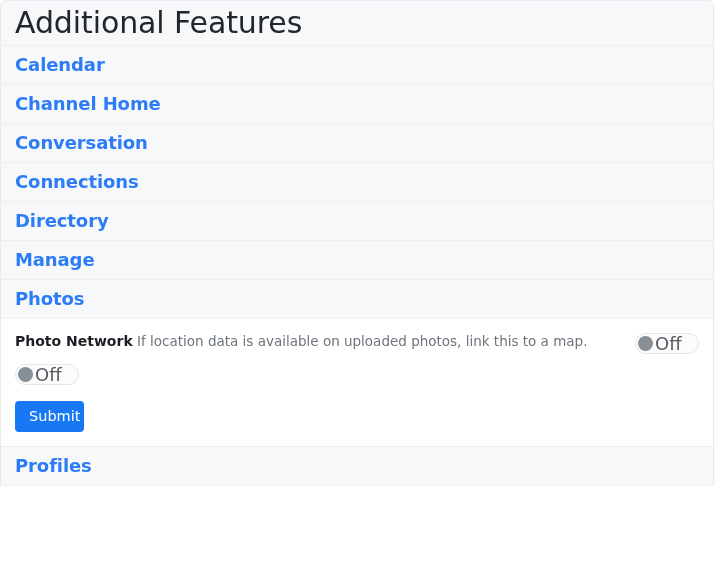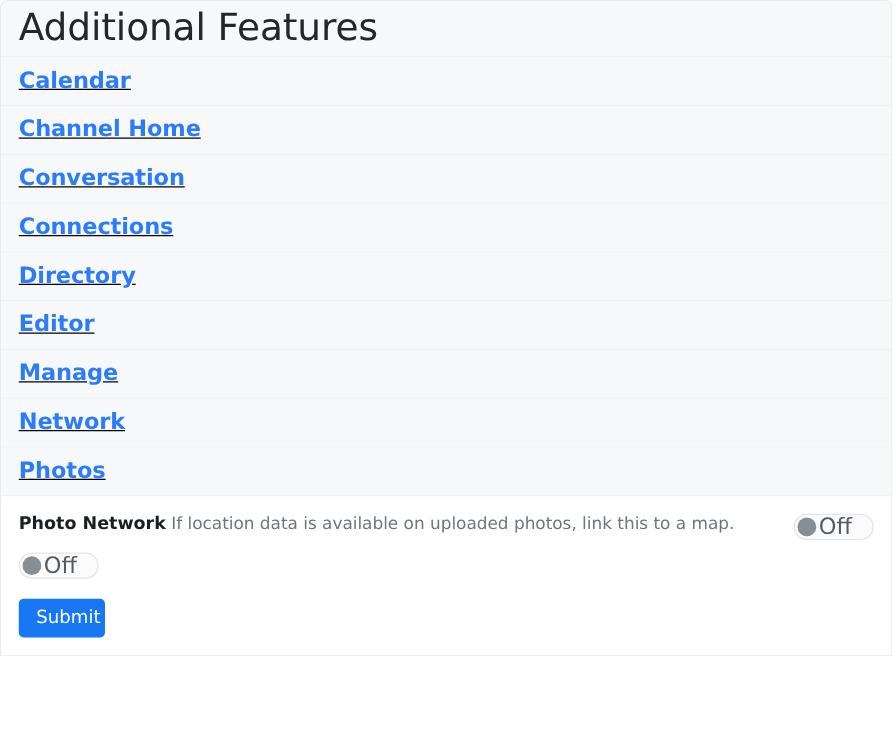--- a/index.html
+++ b/index.html
@@ -50,21 +50,20 @@
     border-bottom: 1px solid #edeff2;
   }
   .acc-head {
     height: 38px;
     display: flex;
     align-items: center;
     padding: 0 14px;
     box-sizing: border-box;
     cursor: pointer;
     background: #f7f8fa;
-    text-decoration: underline;
   }
   .acc-head .acc-title {
     font-size: 18px;
     line-height: 22px;
     font-weight: 600;
     color: #2b7cf6;
     letter-spacing: -0.1px;
   }
 
   
@@ -173,37 +172,27 @@
       <span class="acc-title">Connections</span>
     </div>
   </div>
 
   <div class="acc-item">
     <div class="acc-head">
       <span class="acc-title">Directory</span>
     </div>
   </div>
 
-  <div class="acc-item">
-    <div class="acc-head">
-      <span class="acc-title">Editor</span>
-    </div>
-  </div>
 
   <div class="acc-item">
     <div class="acc-head">
       <span class="acc-title">Manage</span>
     </div>
   </div>
 
-  <div class="acc-item">
-    <div class="acc-head">
-      <span class="acc-title">Network</span>
-    </div>
-  </div>
 
   <div class="acc-item">
     <div class="acc-head">
       <span class="acc-title">Photos</span>
     </div>
 
     <div class="acc-body">
 
       <div class="setting-row">
         <div class="setting-text"><span class="label">Photo Network</span> <span>If location data is available on uploaded photos, link this to a map.</span></div>
@@ -220,14 +209,19 @@
         </div>
       </div>
 
       <div class="submit-wrap">
         <button class="submit-btn">Submit</button>
       </div>
 
     </div>
   </div>
 
+  <div class="acc-item">
+    <div class="acc-head">
+      <span class="acc-title">Profiles</span>
+    </div>
+  </div>
 
 </div>
 
 </body></html>

